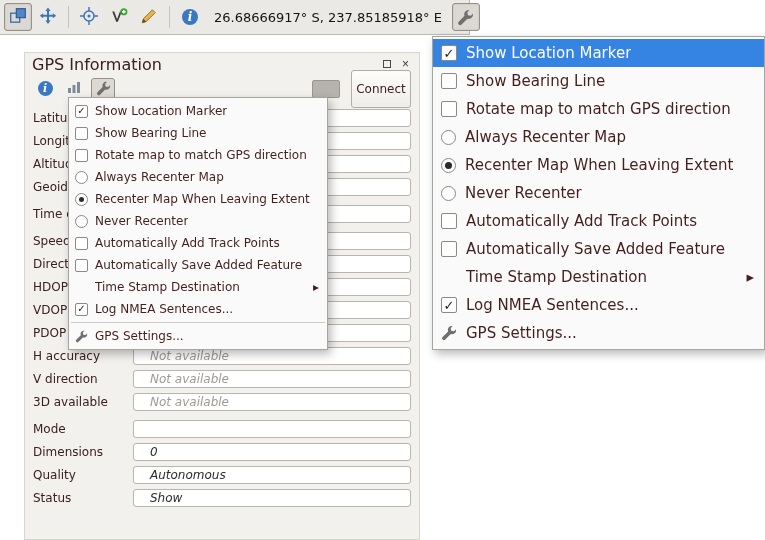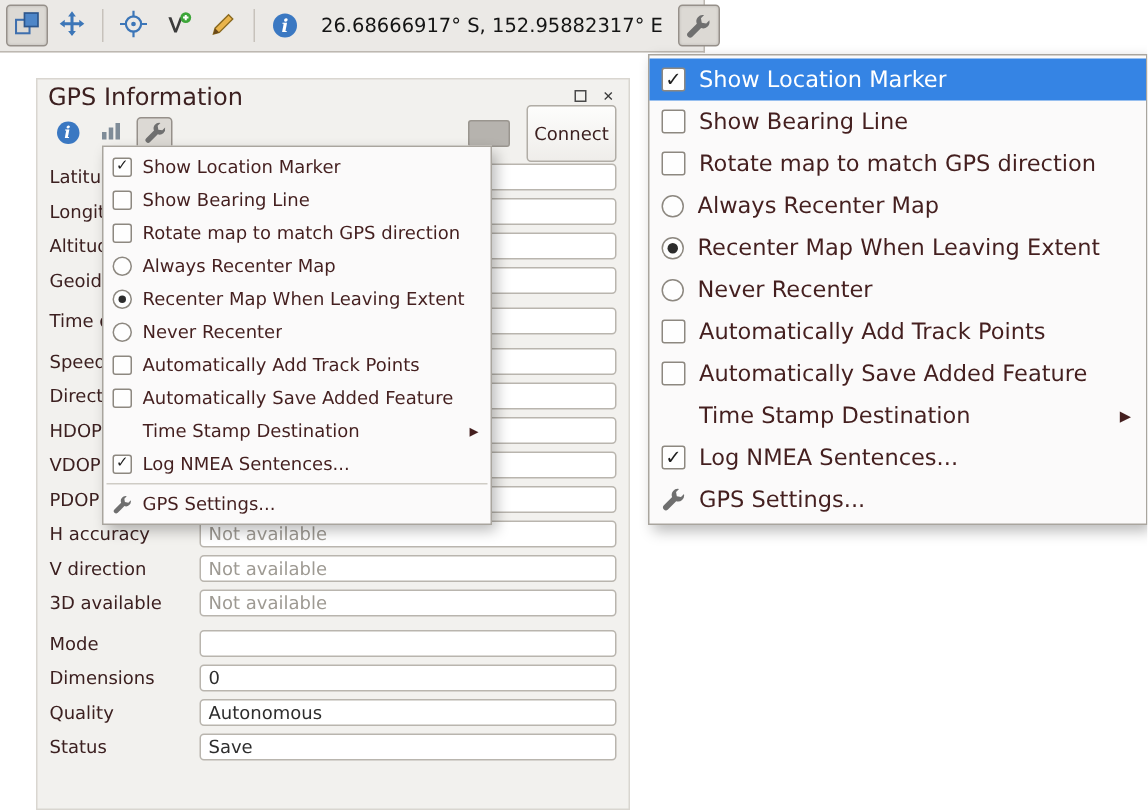--- a/index.html
+++ b/index.html
@@ -35,21 +35,21 @@
   .pibtn.pressed{background:#dcd9d4;border-color:#96908a;}
   .combo{width:26px;height:16px;background:#b6b3ae;border:1px solid #9a968f;border-radius:2px;margin-left:auto;flex:none;}
   .connect{width:60px;height:38px;background:linear-gradient(#fdfdfc,#efedea);border:1px solid #b1ada6;
            border-radius:3px;font-size:12px;color:#3c2020;display:flex;align-items:center;justify-content:center;
            margin-left:6px;flex:none;font-family:"DejaVu Sans",sans-serif;}
   .fields{padding:7px 8px 0 8px;}
   .frow{display:flex;align-items:center;height:18px;margin-bottom:5px;}
   .frow.gap{margin-top:9px;}
   .flabel{width:100px;font-size:12px;color:#3c2020;flex:none;}
   .fbox{flex:1;height:18px;box-sizing:border-box;background:#ffffff;border:1px solid #b9b5ae;border-radius:3px;
-        font-size:12px;display:flex;align-items:center;padding:0 5px;color:#2d2d2d;overflow:hidden;white-space:nowrap;}
+        font-size:12px;display:flex;align-items:center;padding:0 16px;color:#2d2d2d;overflow:hidden;white-space:nowrap;font-style:italic;}
   .fbox.muted{color:#9e9a93;}
 
   
   .menu{position:absolute;background:#fbfafa;border:1px solid #a9a59e;box-shadow:3px 4px 9px rgba(0,0,0,.28);
         box-sizing:border-box;padding:2px 0;z-index:10;}
   .menu-small{left:68px;top:97px;width:260px;}
   .menu-big{left:432px;top:36px;width:333px;}
   .mi{display:flex;align-items:center;cursor:default;}
   .menu-small .mi{height:22px;font-size:12px;padding:0 8px 0 6px;gap:7px;}
   .menu-big .mi{height:28px;font-size:15px;padding:0 10px 0 8px;gap:9px;}
@@ -120,21 +120,21 @@
         <svg width="18" height="18" viewBox="0 0 16 16">
           <path d="M2 14 3 10.5 11 2.5 13.5 5 5.5 13Z" fill="#e9b44c" stroke="#8a6a20" stroke-width="0.8"></path>
           <path d="M2 14 3 10.5 5.5 13Z" fill="#6b4a1a"></path>
         </svg>
       </span>
     </button>
     <span class="tsep"></span>
     <button class="tbtn">
       <span class="info-circ">i</span>
     </button>
-    <span class="coords">26.68666917° S, 152.95882317° E</span>
+    <span class="coords">26.68666917° S, 237.85185918° E</span>
     <button class="tbtn pressed push">
       <span class="wr" style="width:17px;height:17px">
         <svg viewBox="0 0 16 16">
             <path fill="#6f6f6f" d="M15 4.5a4 4 0 0 1-5.2 4.6L4.3 14.6a1.9 1.9 0 1 1-2.7-2.7l5.5-5.5A4 4 0 0 1 11.7 1l-2 2 .5 2.8 2.8.5 2-2z"></path>
           </svg>
       </span>
     </button>
   </div>
 
   <div class="panel">
@@ -232,21 +232,21 @@
         <div class="frow">
           <label class="flabel">Dimensions</label>
           <div class="fbox">0</div>
         </div>
         <div class="frow">
           <label class="flabel">Quality</label>
           <div class="fbox">Autonomous</div>
         </div>
         <div class="frow">
           <label class="flabel">Status</label>
-          <div class="fbox">Save</div>
+          <div class="fbox">Show</div>
         </div>
       </div>
   </div>
 
   <div class="menu menu-small" id="menu-small">
       <div class="mi">
         <span class="cb">✓</span>
         <span class="mlbl">Show Location Marker</span>
       </div>
       <div class="mi">

